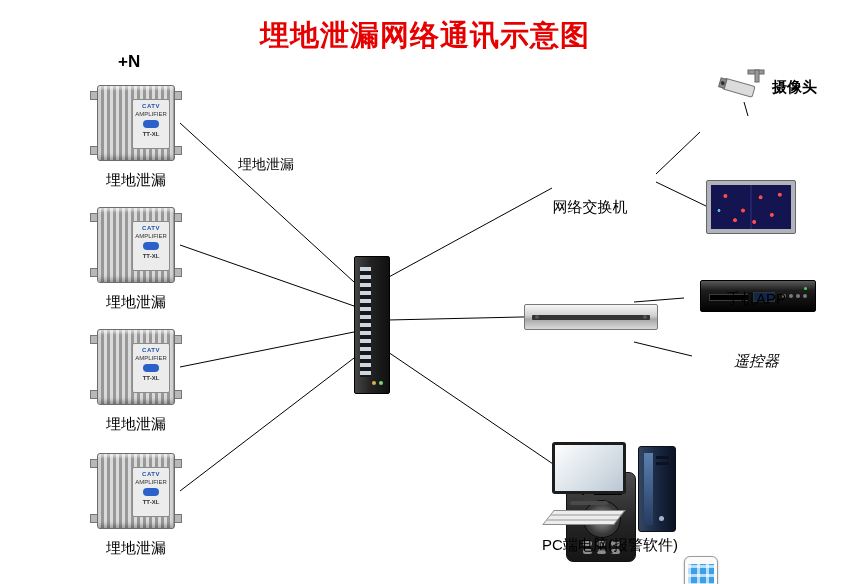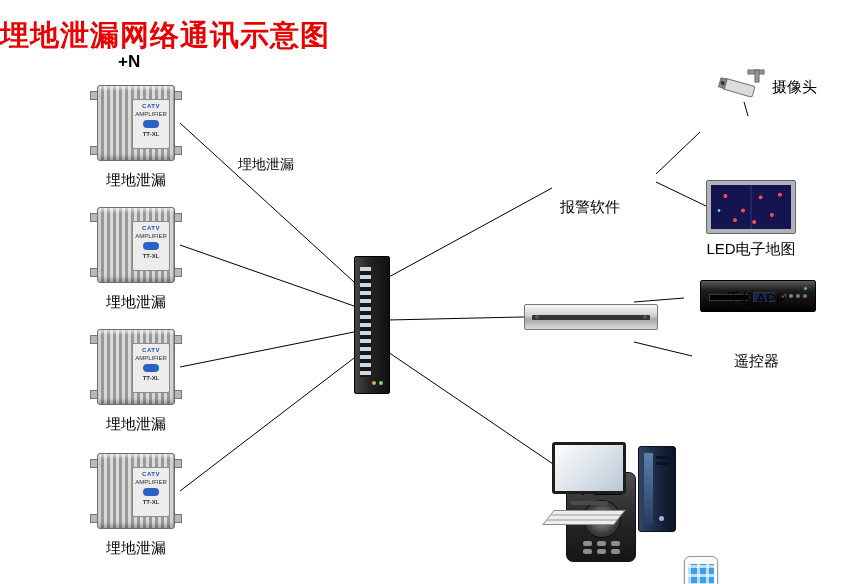--- a/index.html
+++ b/index.html
@@ -1,21 +1,21 @@
 <!DOCTYPE html>
 <html style="--color-title: #e60000; --color-line: #000000; --color-background: #ffffff; --color-accent_blue: #3aa0e8; --color-accent_red: #c42020; --color-led_map_bg: #141450;"><head>
 <meta charset="utf-8">
 <style>
   html,body{margin:0;padding:0;background:var(--color-background,#fff);
     font-family:"Liberation Sans","DejaVu Sans",sans-serif;}
   #diagram{position:relative;width:850px;height:584px;background:var(--color-background,#fff);overflow:hidden;}
   #lines{position:absolute;left:0;top:0;z-index:0;}
   .conn{stroke:var(--color-line,#000);stroke-width:1;}
   .abs{position:absolute;z-index:2;}
-  .title{left:0;right:0;top:16px;color:var(--color-title,#e60000);
+  .title{left:0;right:0;top:16px;text-align:center;color:var(--color-title,#e60000);
     font-size:29px;font-weight:bold;letter-spacing:1px;}
   .plus-n{left:118px;top:52px;font-size:17px;font-weight:bold;color:#000;}
   .cable-label{left:238px;top:156px;font-size:14px;color:#000;}
   .node-label{font-size:15px;color:#000;text-align:center;white-space:nowrap;}
 
   
   .amp-node{width:120px;display:flex;flex-direction:column;align-items:center;gap:9px;}
   .amp{position:relative;width:88px;height:78px;}
   .amp-ear{position:absolute;width:11px;height:7px;background:#b8b8b8;border:1px solid #777;}
   .e-tl{left:-2px;top:7px}.e-bl{left:-2px;bottom:7px}.e-tr{right:-2px;top:7px}.e-br{right:-2px;bottom:7px}
@@ -195,81 +195,81 @@
     <div class="switch-ports"></div>
     <div class="switch-led"></div>
     <div class="switch-led2"></div>
   </div>
 
   <div class="abs linkage" style="left:524px;top:166px;">
     <div class="linkage-strip"></div>
     <div class="linkage-dot" style="left:10px;"></div>
     <div class="linkage-dot" style="right:10px;"></div>
   </div>
-  <div class="abs node-label" style="left:524px;top:198px;width:132px;">报警软件</div>
+  <div class="abs node-label" style="left:524px;top:198px;width:132px;">网络交换机</div>
 
   <div class="abs" style="left:718px;top:68px;">
     <svg width="50" height="36" viewBox="0 0 50 36">
       <rect x="30" y="2" width="16" height="4" fill="#9a9a9a" stroke="#666"></rect>
       <rect x="37" y="2" width="4" height="12" fill="#9a9a9a" stroke="#666"></rect>
       <g transform="rotate(16 20 20)">
         <rect x="5" y="14" width="31" height="11" rx="2" fill="#dcdcdc" stroke="#777"></rect>
         <rect x="1" y="15" width="6" height="9" fill="#8a8a8a" stroke="#666"></rect>
         <circle cx="4" cy="19.5" r="2" fill="#333"></circle>
       </g>
     </svg>
   </div>
-  <div class="abs node-label" style="left:772px;top:78px;">摄像头</div>
+  <div class="abs node-label" style="left:772px;top:78px;font-weight:bold;">摄像头</div>
 
   <div class="abs dvr" style="left:700px;top:116px;">
     <div class="dvr-slot"></div>
     <div class="dvr-display"></div>
     <div class="dvr-led"></div>
     <div class="dvr-btns">
       <div class="dvr-btn"></div>
         <div class="dvr-btn"></div>
         <div class="dvr-btn"></div>
         <div class="dvr-btn"></div>
     </div>
   </div>
 
   <div class="abs ledmap" style="left:706px;top:180px;">
     <div class="ledmap-screen"></div>
   </div>
-  <div class="abs node-label" style="left:688px;top:240px;width:126px;">LED电子地图</div>
 
   <div class="abs keypad" style="left:566px;top:276px;">
     <div class="keypad-screen"></div>
     <div class="keypad-dial"></div>
     <div class="keypad-btnrow">
       <div class="keypad-btn"></div>
         <div class="keypad-btn"></div>
         <div class="keypad-btn"></div>
       <div class="keypad-btn"></div>
         <div class="keypad-btn"></div>
         <div class="keypad-btn"></div>
     </div>
   </div>
 
   <div class="abs phone" style="left:684px;top:270px;">
     <div class="phone-screen"></div>
 
   </div>
   <div class="abs node-label" style="left:726px;top:290px;">手机APP</div>
 
-  <div class="abs node-label" style="left:734px;top:352px;">遥控器</div>
+  <div class="abs node-label" style="left:734px;top:352px;font-style:italic;">遥控器</div>
 
   <div class="abs pc-group" style="left:540px;top:442px;">
     <div class="monitor">
       <div class="monitor-screen"></div>
     </div>
     <div class="monitor-stand"></div>
     <div class="monitor-base"></div>
     <div class="kbd"></div>
     <div class="tower">
       <div class="tower-panel"></div>
       <div class="tower-slot ts1"></div>
       <div class="tower-slot ts2"></div>
       <div class="tower-btn"></div>
     </div>
   </div>
+  <div class="abs node-label" style="left:515px;top:536px;width:190px;">PC端电脑(报警软件)</div>
 
 </div>
 
 </body></html>

